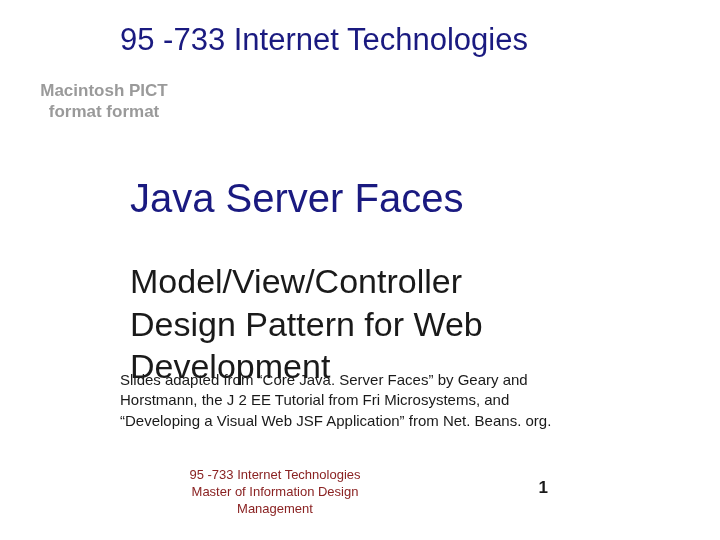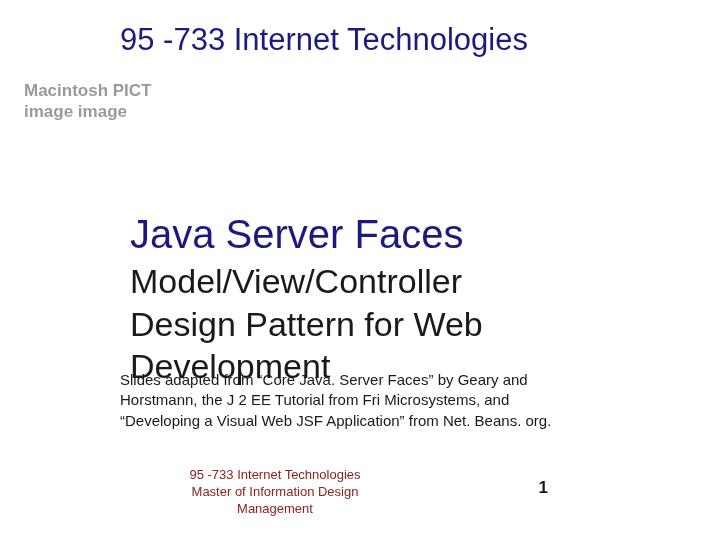--- a/index.html
+++ b/index.html
@@ -28,31 +28,30 @@
   }
   .pict-warning {
     position: absolute;
     top: 80px;
     left: 24px;
     width: 160px;
     font-family: Arial, Helvetica, sans-serif;
     font-size: 17px;
     font-weight: 700;
     color: #9a9a9a;
-    text-align: left;
+    text-align: center;
     line-height: 1.25;
   }
   .main-title {
     position: absolute;
     top: 176px;
     left: 130px;
     font-size: 40px;
     color: #1a1a80;
     font-weight: 400;
-    margin-top: 36px;
   }
   .subtitle {
     position: absolute;
     top: 260px;
     left: 130px;
     right: 60px;
     font-size: 34px;
     color: #1a1a1a;
     line-height: 1.25;
     font-weight: 400;
@@ -90,21 +89,21 @@
 </style>
 </head>
 <body>
 
 <div class="slide">
 
   <div class="course-title">95 -733 Internet Technologies</div>
 
   <div class="pict-warning">
     <div>Macintosh PICT</div>
-    <div>image image</div>
+    <div>format format</div>
   </div>
 
   <div class="main-title">Java Server Faces</div>
 
   <div class="subtitle">Model/View/Controller Design Pattern for Web Development</div>
 
   <div class="credits">Slides adapted from “Core Java. Server Faces” by Geary and Horstmann, the J 2 EE Tutorial from Fri Microsystems, and “Developing a Visual Web JSF Application” from Net. Beans. org.</div>
 
   <div class="footer-left">
     <div>95 -733 Internet Technologies</div>

